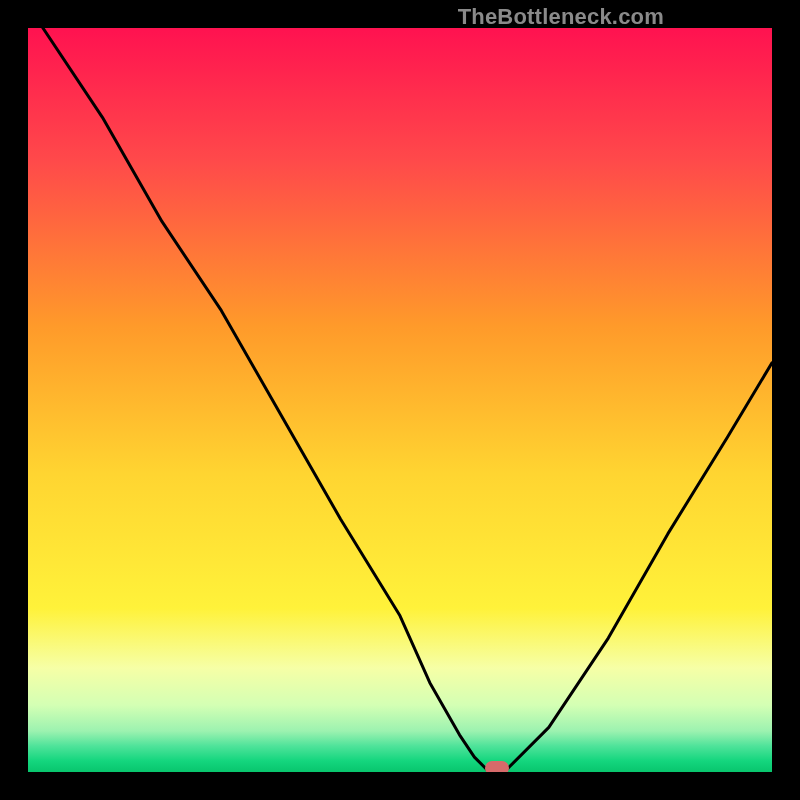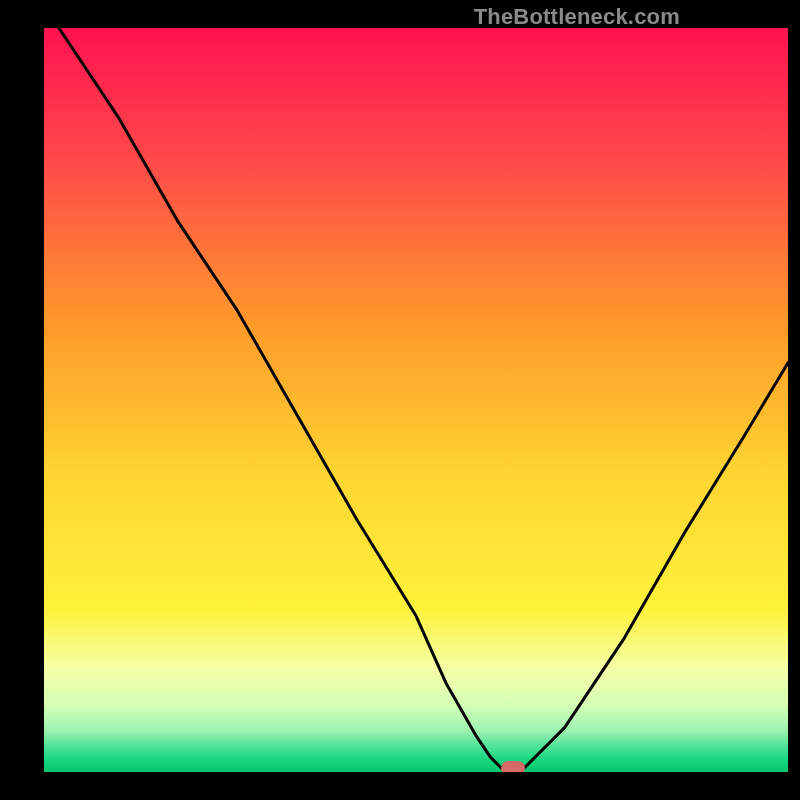--- a/index.html
+++ b/index.html
@@ -5,21 +5,21 @@
   html, body {
     margin: 0;
     padding: 0;
     width: 800px;
     height: 800px;
     background: #000000;
     overflow: hidden;
   }
   .frame {
     position: absolute;
-    left: 16px;
+    left: 0;
     top: 0;
     width: 676px;
     height: 800px;
     background: #000000;
   }
   .plot-area {
     position: absolute;
     left: 28px;
     top: 28px;
     width: 744px;

